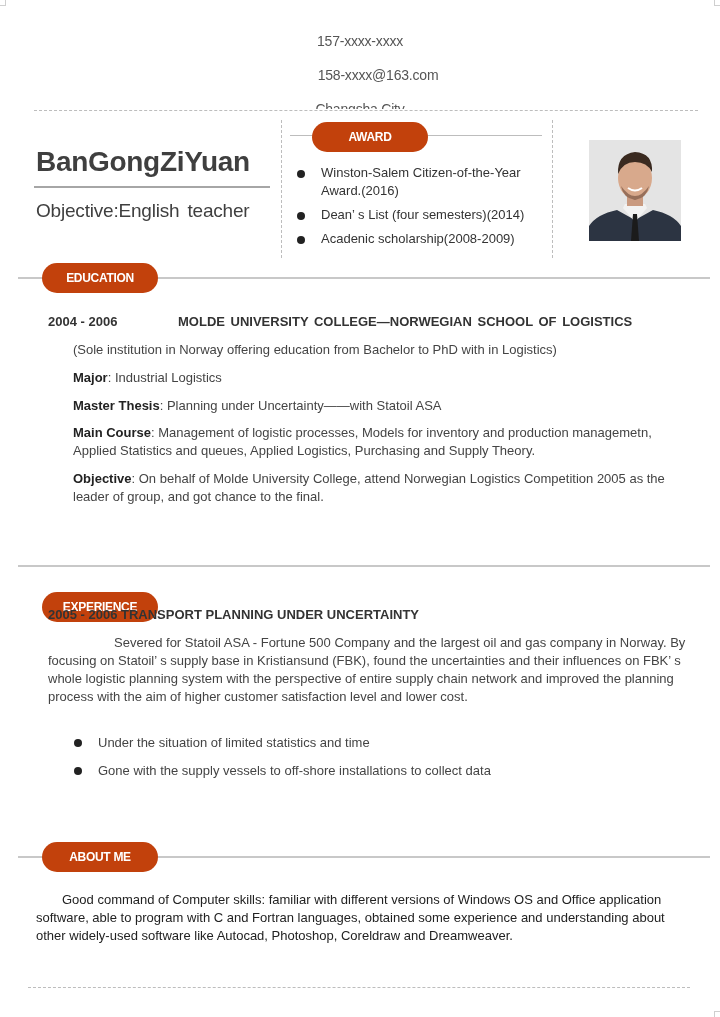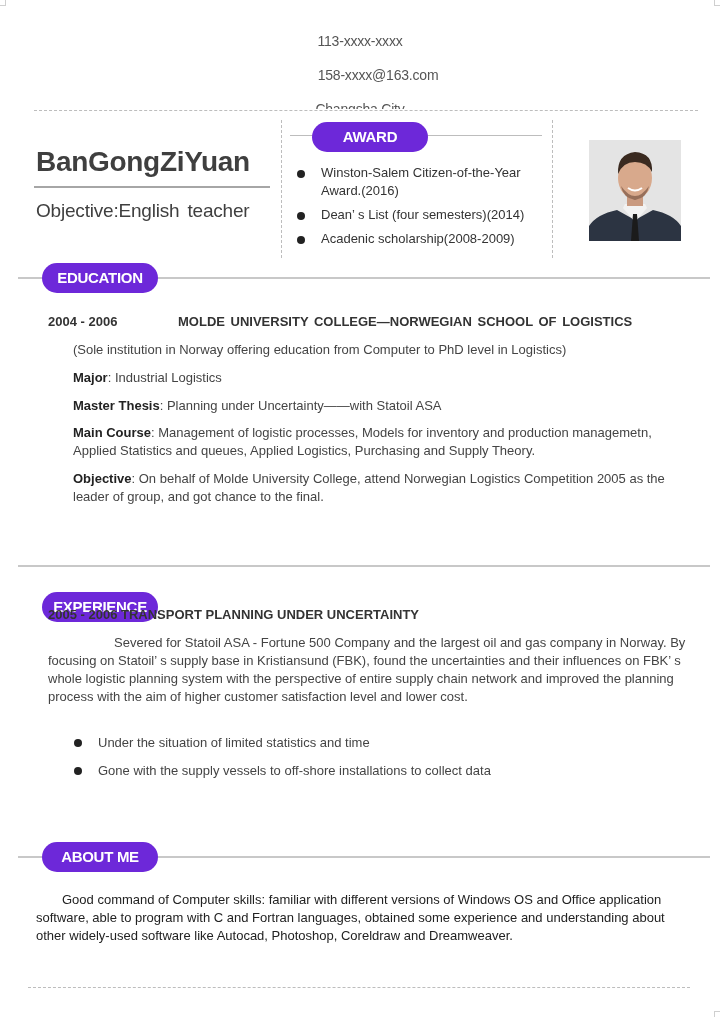--- a/index.html
+++ b/index.html
@@ -5,41 +5,41 @@
   * { margin: 0; padding: 0; box-sizing: border-box; }
   html, body { width: 720px; height: 1017px; background: #ffffff; overflow: hidden; }
   body { position: relative; font-family: "Liberation Sans", sans-serif; color: #404040; }
   .corner { position: absolute; width: 6px; height: 6px; border-color: #cfcfcf; border-style: solid; }
   .contact { position: absolute; left: 0; width: 720px; text-align: center; font-size: 14px; color: #555; letter-spacing: -0.2px; }
   .dash-h { position: absolute; height: 0; border-top: 1px dashed #bdbdbd; }
   .dash-v { position: absolute; width: 0; border-left: 1px dashed #bdbdbd; }
   .name { position: absolute; left: 36px; top: 146px; font-size: 28px; font-weight: bold; color: #3f3f3f; letter-spacing: -0.3px; }
   .name-rule { position: absolute; left: 34px; top: 186px; width: 236px; height: 2px; background: #a6a6a6; }
   .objective { position: absolute; left: 36px; top: 200px; font-size: 19px; color: #3f3f3f; word-spacing: 3px; letter-spacing: -0.2px; }
-  .pill { position: absolute; height: 30px; border-radius: 15px; background: #6d28d9; color: #fff; font-weight: bold; font-size: 15px; text-align: center; line-height: 30px; letter-spacing: -0.3px; }
+  .pill { position: absolute; height: 30px; border-radius: 15px; background: #c2410c; color: #fff; font-weight: bold; font-size: 12px; text-align: center; line-height: 30px; letter-spacing: -0.3px; }
   .hline { position: absolute; height: 2px; background: #c8c8c8; }
   .award-list { position: absolute; left: 296px; top: 164px; width: 256px; list-style: none; font-size: 13px; color: #333; }
   .award-list li { position: relative; padding-left: 25px; line-height: 18px; margin-bottom: 6px; }
   .award-list li .dot { position: absolute; left: 1px; top: 6px; width: 8px; height: 8px; border-radius: 50%; background: #222; }
   .photo { position: absolute; left: 589px; top: 140px; width: 92px; height: 101px; overflow: hidden; background: linear-gradient(180deg,#ececec 0%,#dcdcdc 100%); }
   .edu-head { position: absolute; top: 314px; font-size: 13px; font-weight: bold; color: #333; }
   .para { position: absolute; font-size: 13px; color: #444; line-height: 18px; }
   .para b { color: #222; }
   .bullets { position: absolute; left: 73px; top: 734px; list-style: none; font-size: 13px; color: #444; }
   .bullets li { position: relative; padding-left: 25px; height: 28px; line-height: 18px; }
   .bullets li .dot { position: absolute; left: 1px; top: 5px; width: 8px; height: 8px; border-radius: 50%; background: #222; }
 </style>
 </head>
 <body>
 
 <div class="corner" style="left:0;top:0;border-width:0 1px 1px 0;"></div>
 <div class="corner" style="right:0;top:0;border-width:0 0 1px 1px;"></div>
 <div class="corner" style="right:0;bottom:0;border-width:1px 0 0 1px;"></div>
 
-<div class="contact" style="top:33px;">113-xxxx-xxxx</div>
+<div class="contact" style="top:33px;">157-xxxx-xxxx</div>
 <div class="contact" style="top:67px;padding-left:36px;">158-xxxx@163.com</div>
 <div class="contact" style="top:101px;height:8px;overflow:hidden;">
   <span>Changsha City</span>
 </div>
 
 <div class="dash-h" style="left:34px;top:110px;width:664px;"></div>
 <div class="dash-v" style="left:281px;top:120px;height:138px;"></div>
 <div class="dash-v" style="left:552px;top:120px;height:138px;"></div>
 
 <div class="name">BanGongZiYuan</div>
@@ -65,21 +65,21 @@
     <path d="M29 34 Q28 14 46 12 Q64 13 63 32 Q58 22 46 22 Q34 22 29 34 Z" fill="#3a2a20"></path>
     <path d="M32 46 Q46 66 60 46 Q58 58 46 60 Q34 58 32 46 Z" fill="#6a4a38" opacity="0.6"></path>
     <path d="M39 48 Q46 53 53 48" stroke="#ffffff" stroke-width="2" fill="none"></path>
   </svg>
 </div>
 
 <div class="hline" style="left:18px;top:277px;width:692px;"></div>
 <div class="pill" style="left:42px;top:263px;width:116px;">EDUCATION</div>
 <div class="edu-head" style="left:48px;">2004 - 2006</div>
 <div class="edu-head" style="left:178px;word-spacing:2px;">MOLDE UNIVERSITY COLLEGE—NORWEGIAN SCHOOL OF LOGISTICS</div>
-<div class="para" style="left:73px;top:341px;">(Sole institution in Norway offering education from Computer to PhD level in Logistics)</div>
+<div class="para" style="left:73px;top:341px;">(Sole institution in Norway offering education from Bachelor to PhD with in Logistics)</div>
 <div class="para" style="left:73px;top:369px;">
   <b>Major</b><span>: Industrial Logistics</span>
 </div>
 <div class="para" style="left:73px;top:397px;">
   <b>Master Thesis</b><span>: Planning under Uncertainty——with Statoil ASA</span>
 </div>
 <div class="para" style="left:73px;top:424px;width:610px;">
   <b>Main Course</b><span>: Management of logistic processes, Models for inventory and production managemetn, Applied Statistics and queues, Applied Logistics, Purchasing and Supply Theory.</span>
 </div>
 <div class="para" style="left:73px;top:470px;width:620px;">

